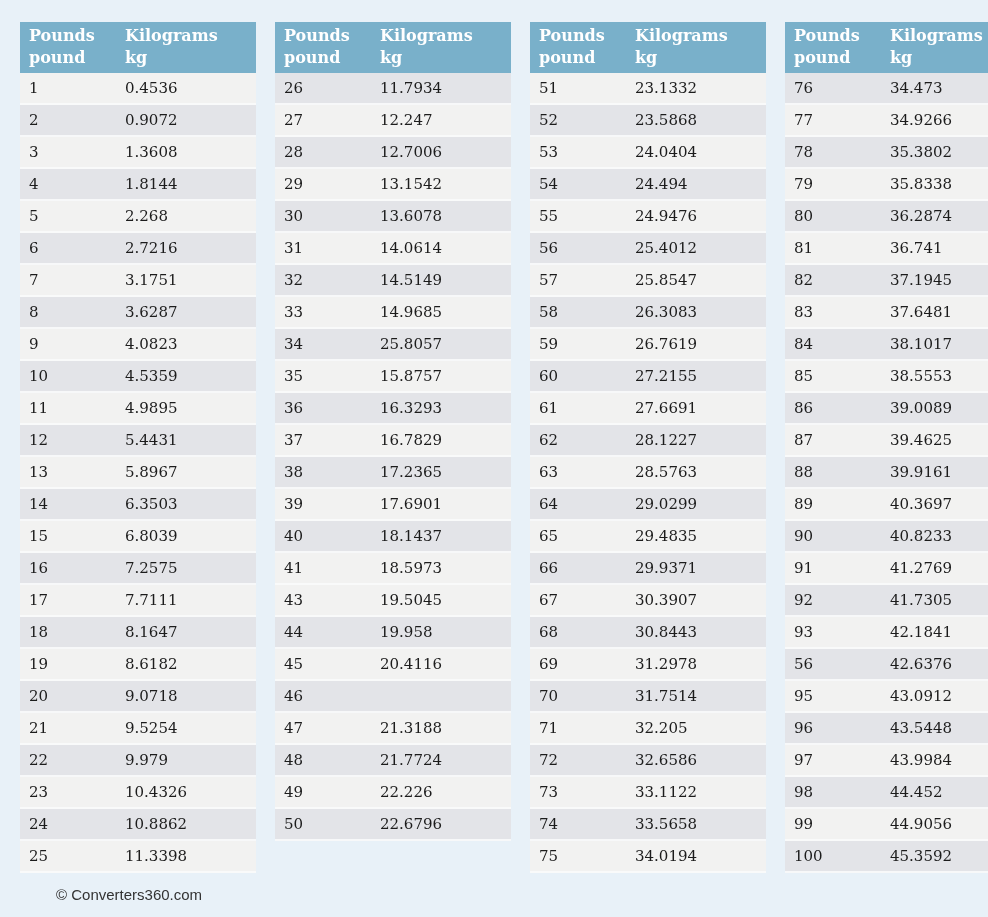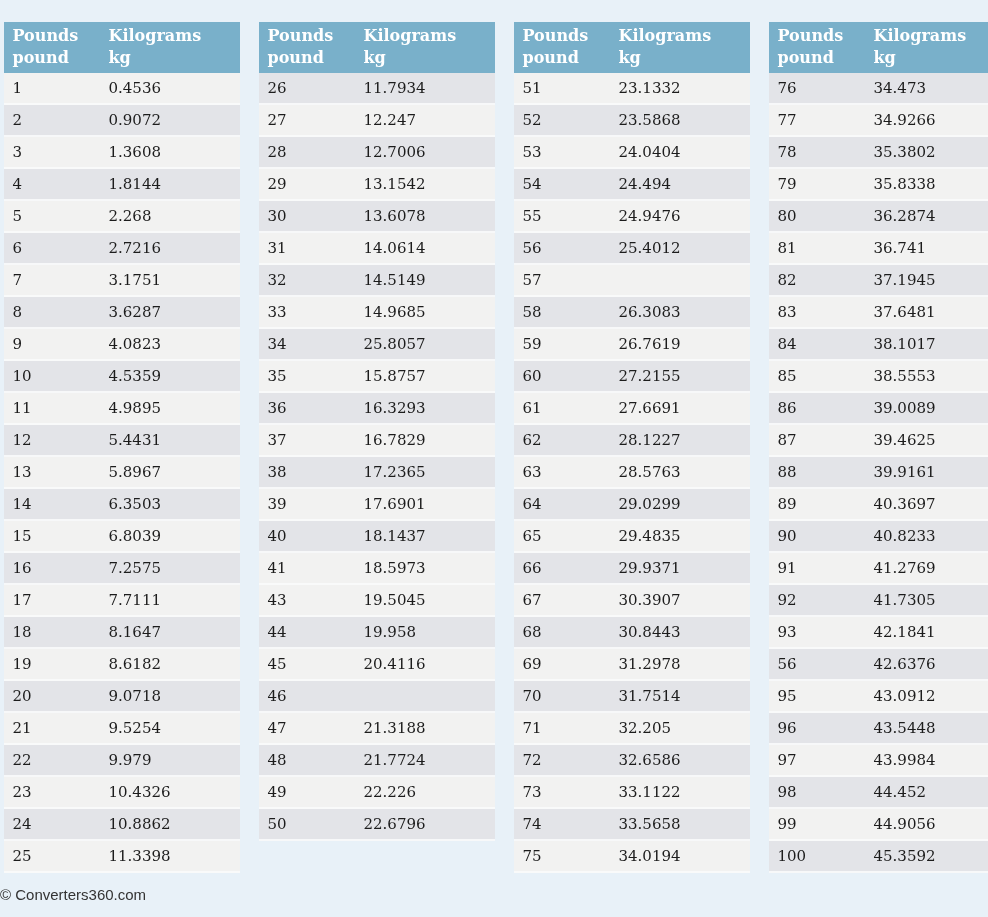--- a/index.html
+++ b/index.html
@@ -14,21 +14,20 @@
   html, body {
     width: 988px; height: 917px;
     background: var(--page-bg);
     font-family: "DejaVu Serif", "Liberation Serif", serif;
     overflow: hidden;
   }
   .tables {
     display: flex;
     gap: 19px;
     padding: 22px 0 0 20px;
-    justify-content: center;
   }
   .conv-table { width: 236px; flex: 0 0 236px; }
   .thead {
     background: var(--header-bg);
     color: #ffffff;
     display: flex;
     height: 51px;
     box-sizing: border-box;
     padding: 3px 0 0 9px;
     font-weight: bold;
@@ -49,24 +48,25 @@
   .row-light { background: var(--row-light); }
   .row-dark  { background: var(--row-dark); }
   .cell-lb {
     width: 105px; flex: 0 0 105px;
     box-sizing: border-box;
     padding-left: 9px;
     white-space: nowrap;
   }
   .cell-kg { flex: 1; white-space: nowrap; }
   .footer {
-    padding: 13px 0 0 0;
+    padding: 13px 0 0 12px;
     font-family: "Liberation Sans", "DejaVu Sans", sans-serif;
     font-size: 15px;
     color: var(--footer-text);
+    margin-left: 44px;
   }
 </style>
 </head>
 <body>
 
 <div class="tables">
 
   <section class="conv-table">
     <header class="thead">
       <div class="th-pounds">
@@ -323,20 +323,21 @@
         <div class="row row-light">
           <div class="cell-lb">55</div>
           <div class="cell-kg">24.9476</div>
         </div>
         <div class="row row-dark">
           <div class="cell-lb">56</div>
           <div class="cell-kg">25.4012</div>
         </div>
         <div class="row row-light">
           <div class="cell-lb">57</div>
+          <div class="cell-kg">25.8547</div>
         </div>
         <div class="row row-dark">
           <div class="cell-lb">58</div>
           <div class="cell-kg">26.3083</div>
         </div>
         <div class="row row-light">
           <div class="cell-lb">59</div>
           <div class="cell-kg">26.7619</div>
         </div>
         <div class="row row-dark">

